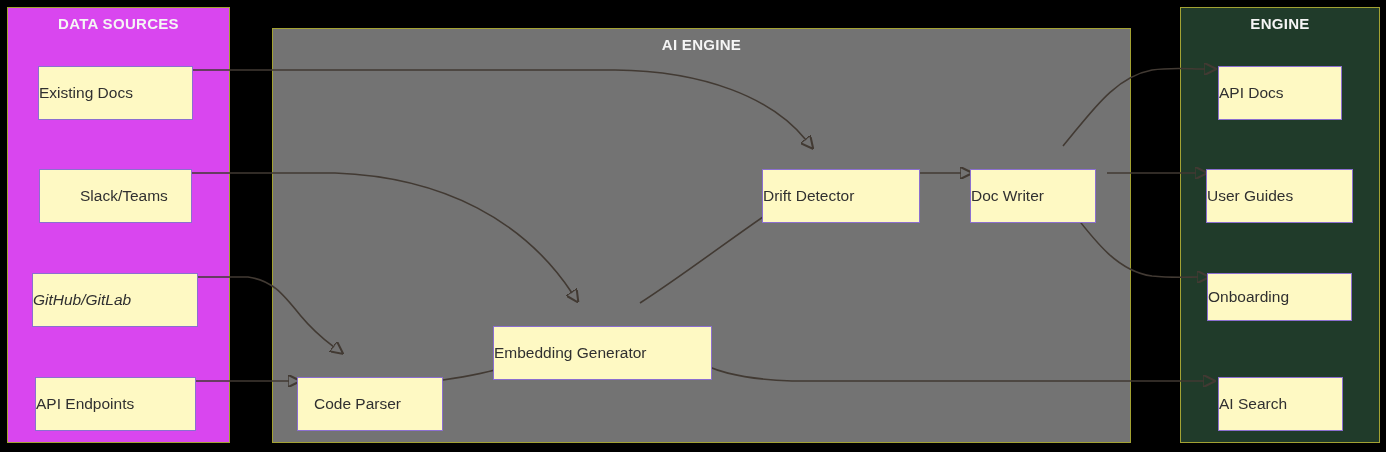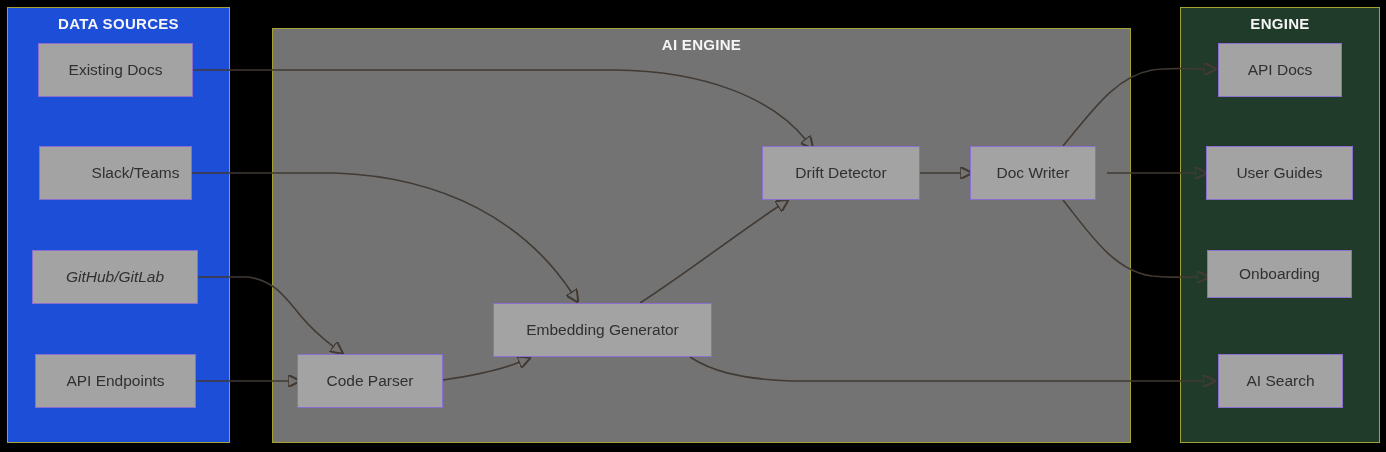--- a/index.html
+++ b/index.html
@@ -15,21 +15,21 @@
     background: #000000;
     overflow: hidden;
   }
   .panel {
     position: absolute;
     border: 1.5px solid #a3a233;
     box-sizing: border-box;
   }
   .panel-sources {
     left: 7px; top: 7px; width: 223px; height: 436px;
-    background: #1d4ed8;
+    background: #d946ef;
   }
   .panel-engine {
     left: 272px; top: 28px; width: 859px; height: 415px;
     background: #737373;
   }
   .panel-outputs {
     left: 1180px; top: 7px; width: 200px; height: 436px;
     background: #203b2a;
   }
   .panel-title {
@@ -46,29 +46,30 @@
     width: 1386px;
     height: 452px;
   }
   .edges path {
     fill: none;
     stroke: #423a33;
     stroke-width: 1.6;
   }
   .node {
     position: absolute;
-    background: #a3a3a3;
+    background: #fef9c3;
     border: 1.4px solid #8b6fd0;
     box-sizing: border-box;
     display: flex;
     align-items: center;
-    justify-content: center;
+    justify-content: flex-start;
     color: #303030;
     font-size: 15.5px;
     white-space: nowrap;
+    margin-top: 23px;
   }
 </style>
 </head>
 <body>
 
 <div class="canvas">
 
   <div class="panel panel-sources">
     <div class="panel-title">DATA SOURCES</div>
   </div>
@@ -104,21 +105,21 @@
   <div class="node" style="left:39px; top:146px; width:153px; height:54px;padding-left:40px;">
     <span>Slack/Teams</span>
   </div>
   <div class="node" style="left:32px; top:250px; width:166px; height:54px;font-style:italic;">
     <span>GitHub/GitLab</span>
   </div>
   <div class="node" style="left:35px; top:354px; width:161px; height:54px;">
     <span>API Endpoints</span>
   </div>
 
-  <div class="node" style="left:297px; top:354px; width:146px; height:54px;">
+  <div class="node" style="left:297px; top:354px; width:146px; height:54px;padding-left:16px;">
     <span>Code Parser</span>
   </div>
   <div class="node" style="left:493px; top:303px; width:219px; height:54px;">
     <span>Embedding Generator</span>
   </div>
   <div class="node" style="left:762px; top:146px; width:158px; height:54px;">
     <span>Drift Detector</span>
   </div>
   <div class="node" style="left:970px; top:146px; width:126px; height:54px;">
     <span>Doc Writer</span>

